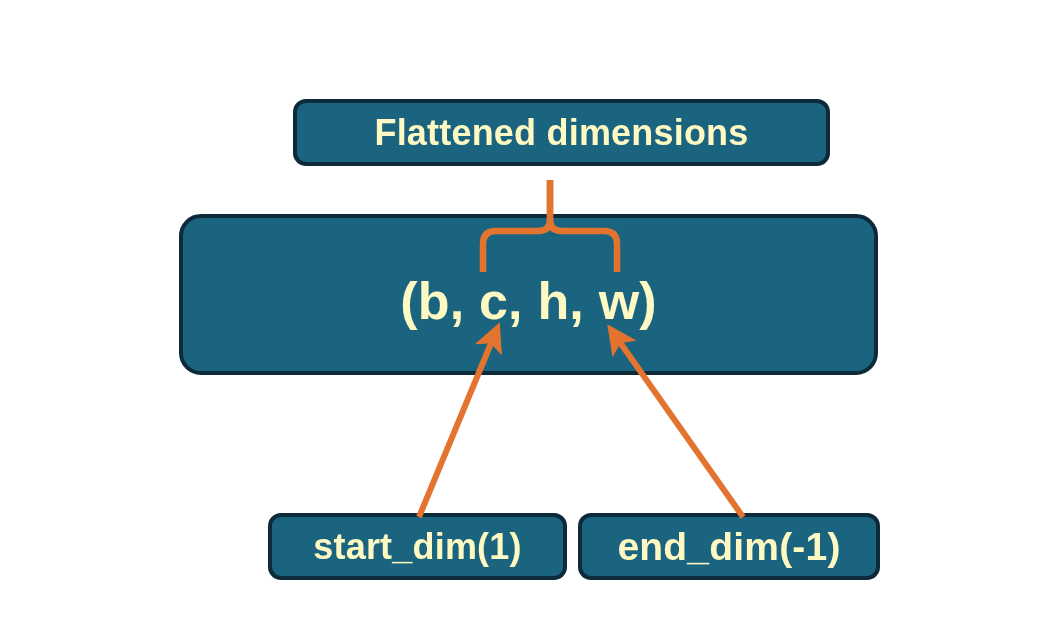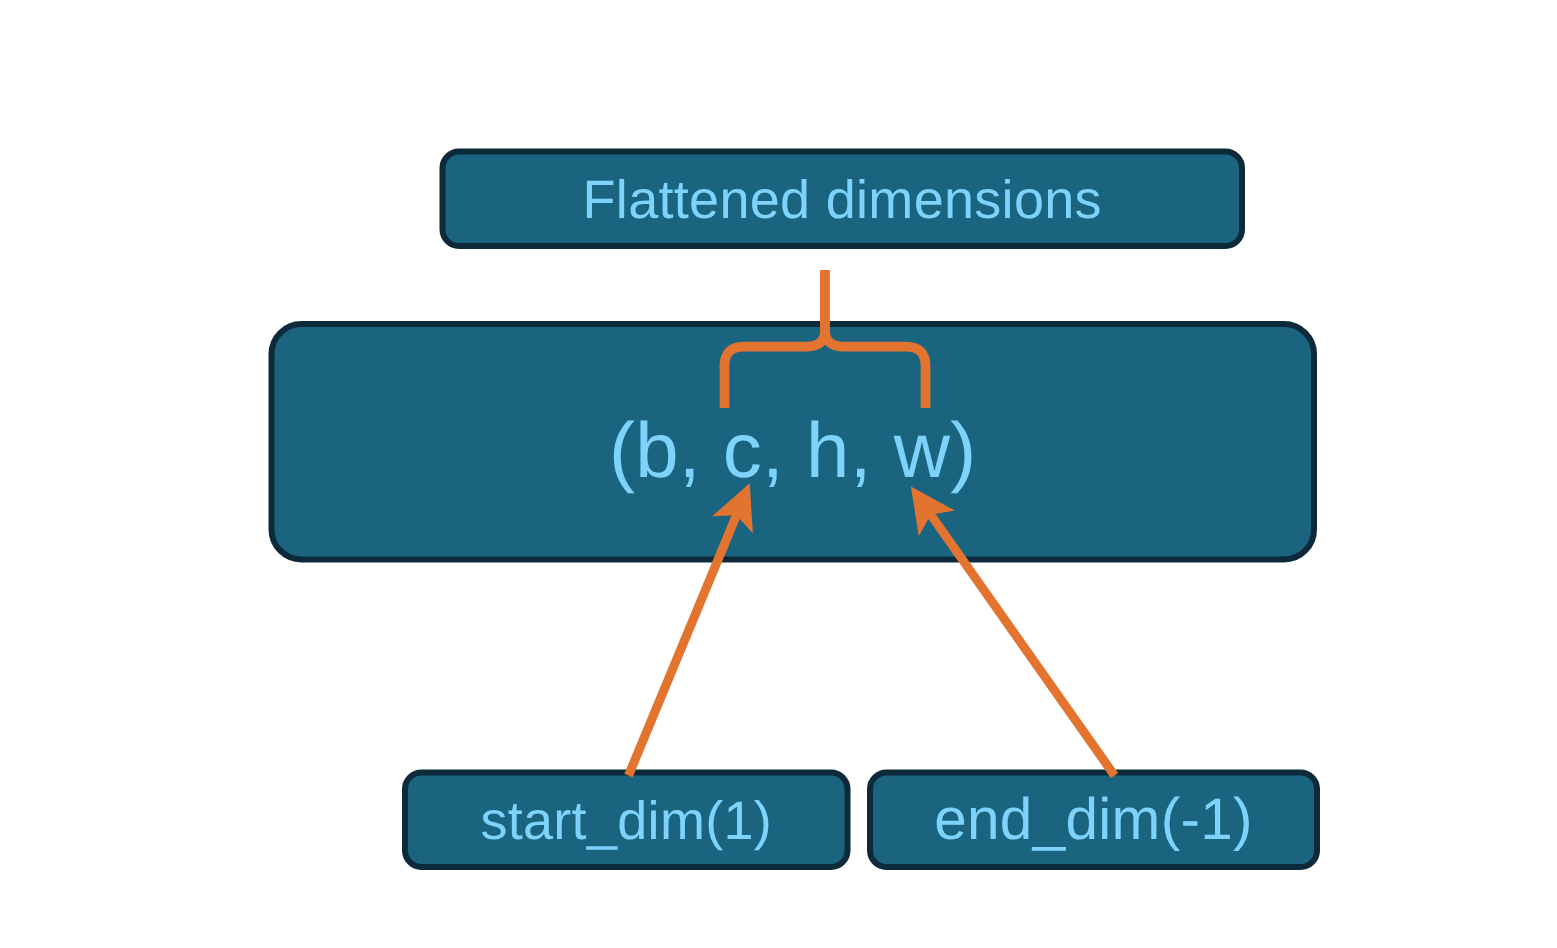--- a/index.html
+++ b/index.html
@@ -19,22 +19,22 @@
   }
   .node {
     position: absolute;
     box-sizing: border-box;
     background: #1b6480;
     border: 4px solid #0d2a3a;
     border-radius: 14px;
     display: flex;
     align-items: center;
     justify-content: center;
-    color: #7dd3fc;
-    font-weight: 400;
+    color: #fef9c3;
+    font-weight: 700;
     letter-spacing: 0.2px;
     text-align: center;
     z-index: 2;
   }
   #node-flattened {
     left: 293px;
     top: 99px;
     width: 537px;
     height: 67px;
     font-size: 36px;

